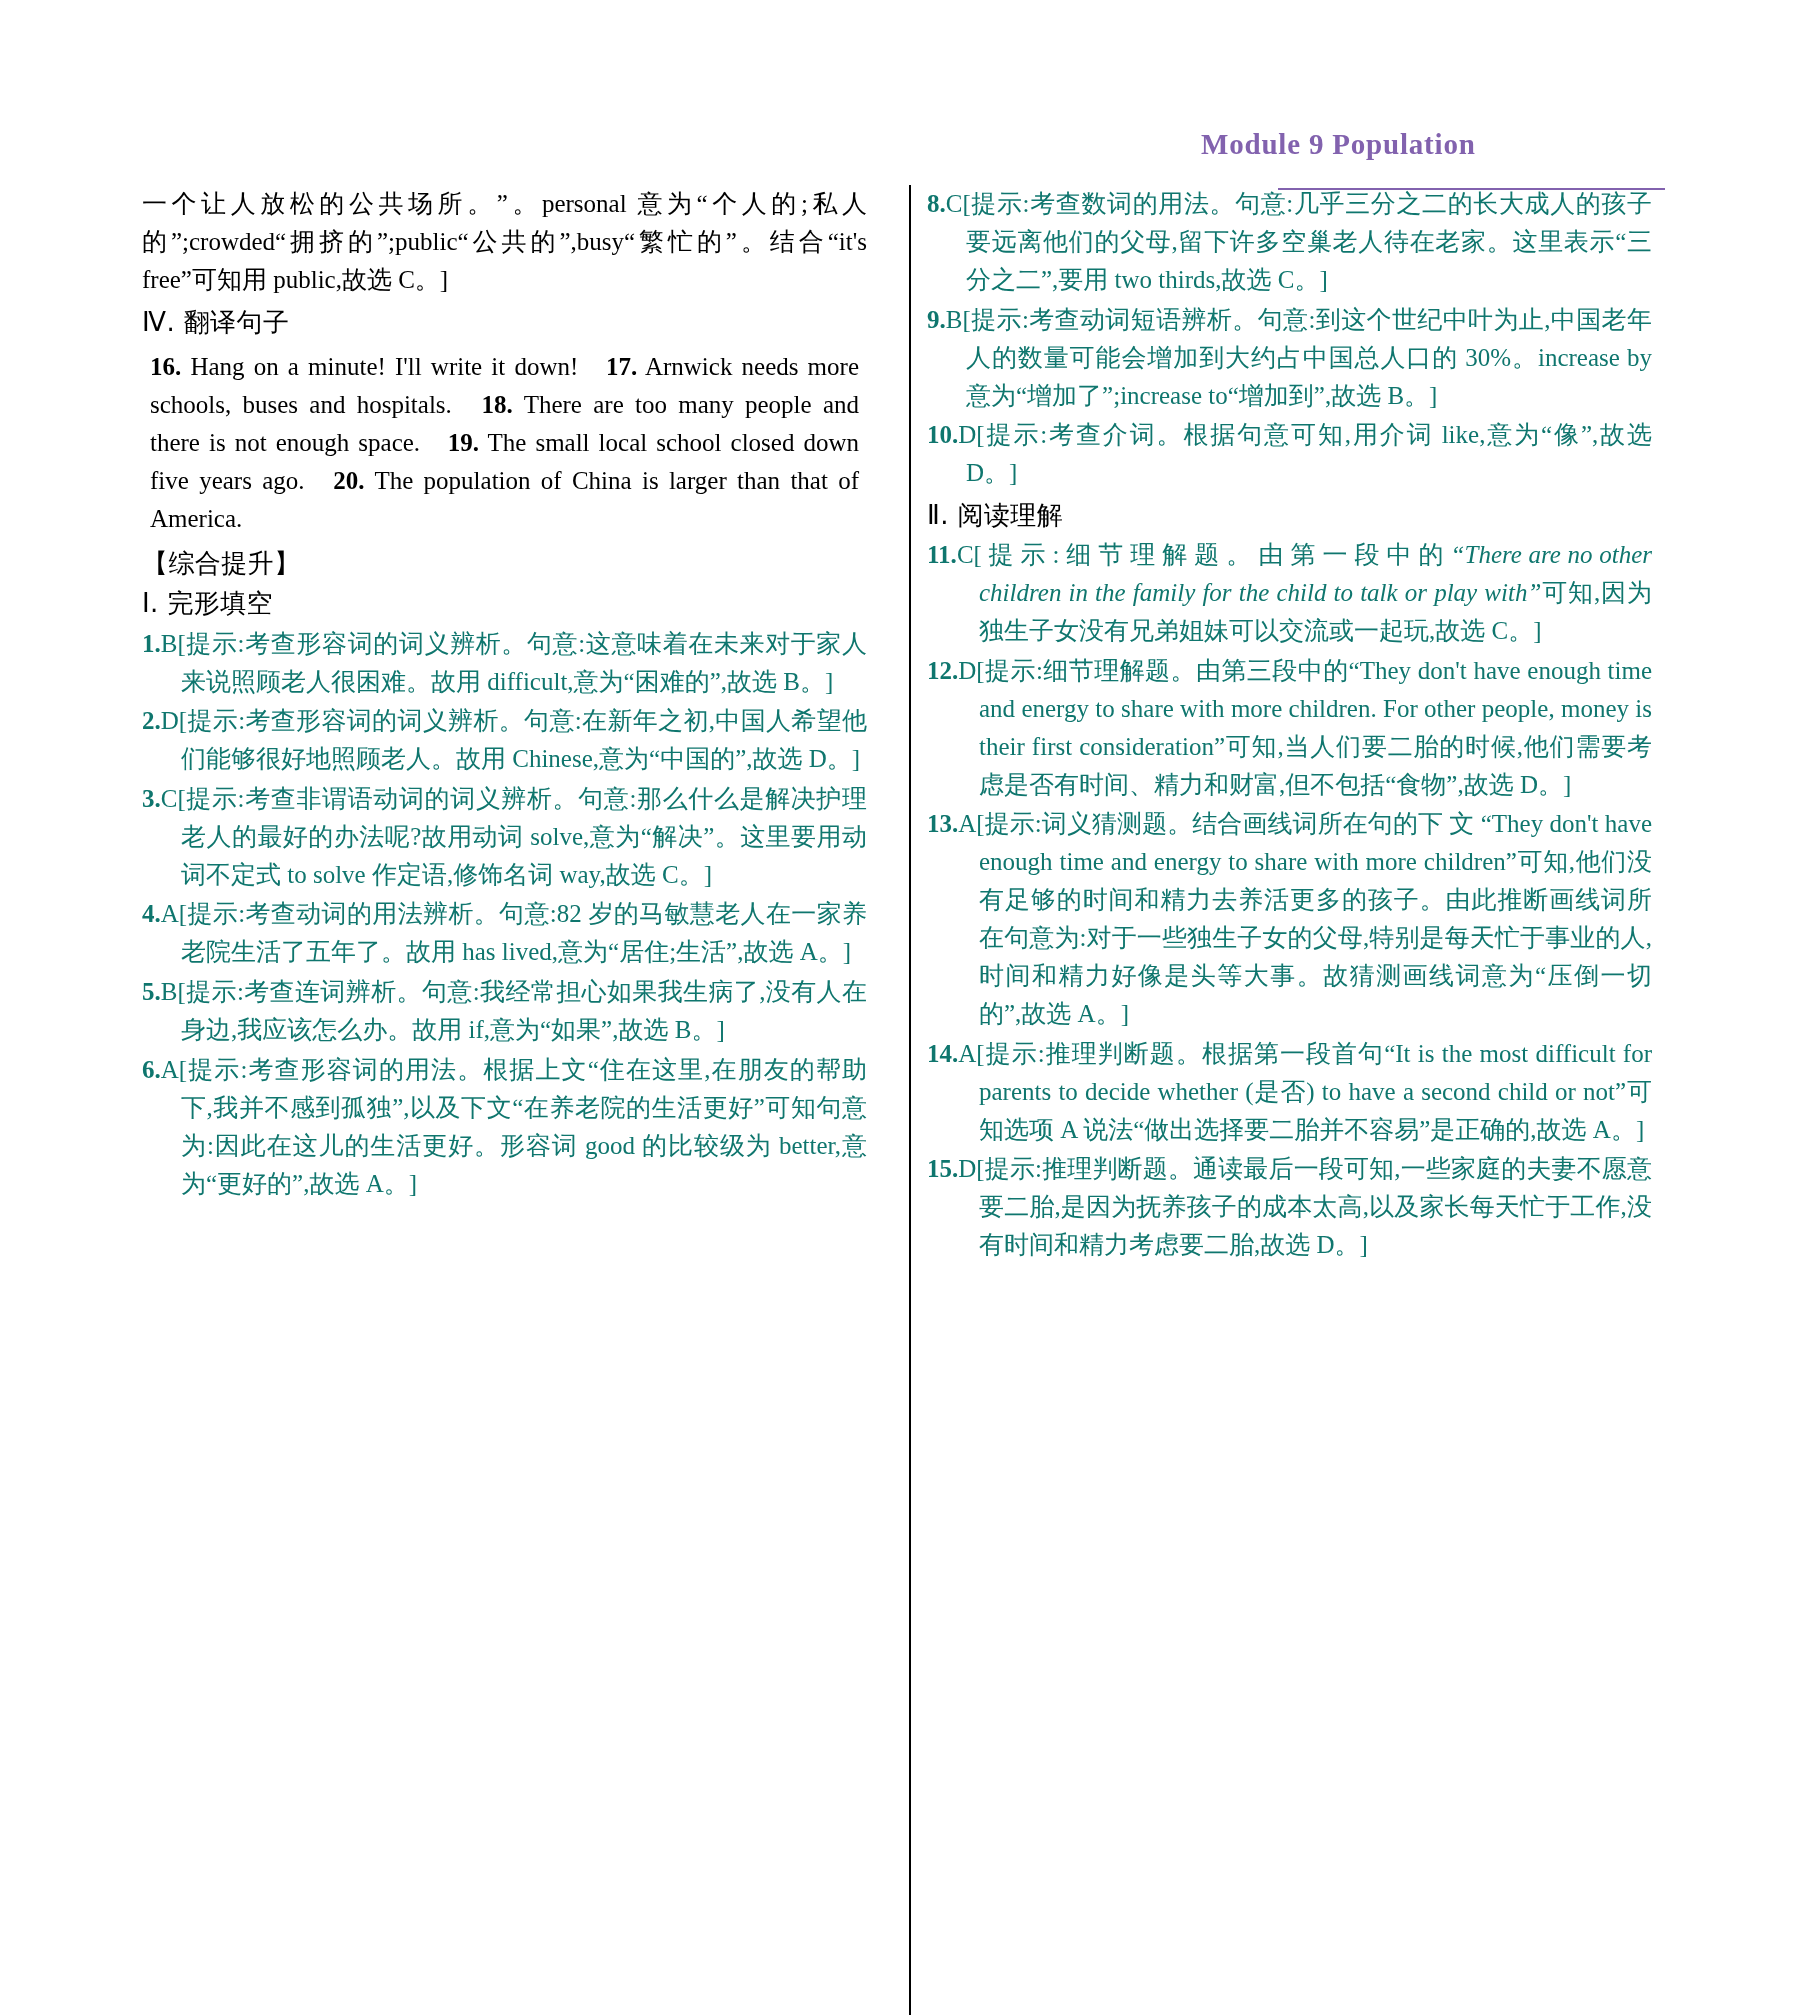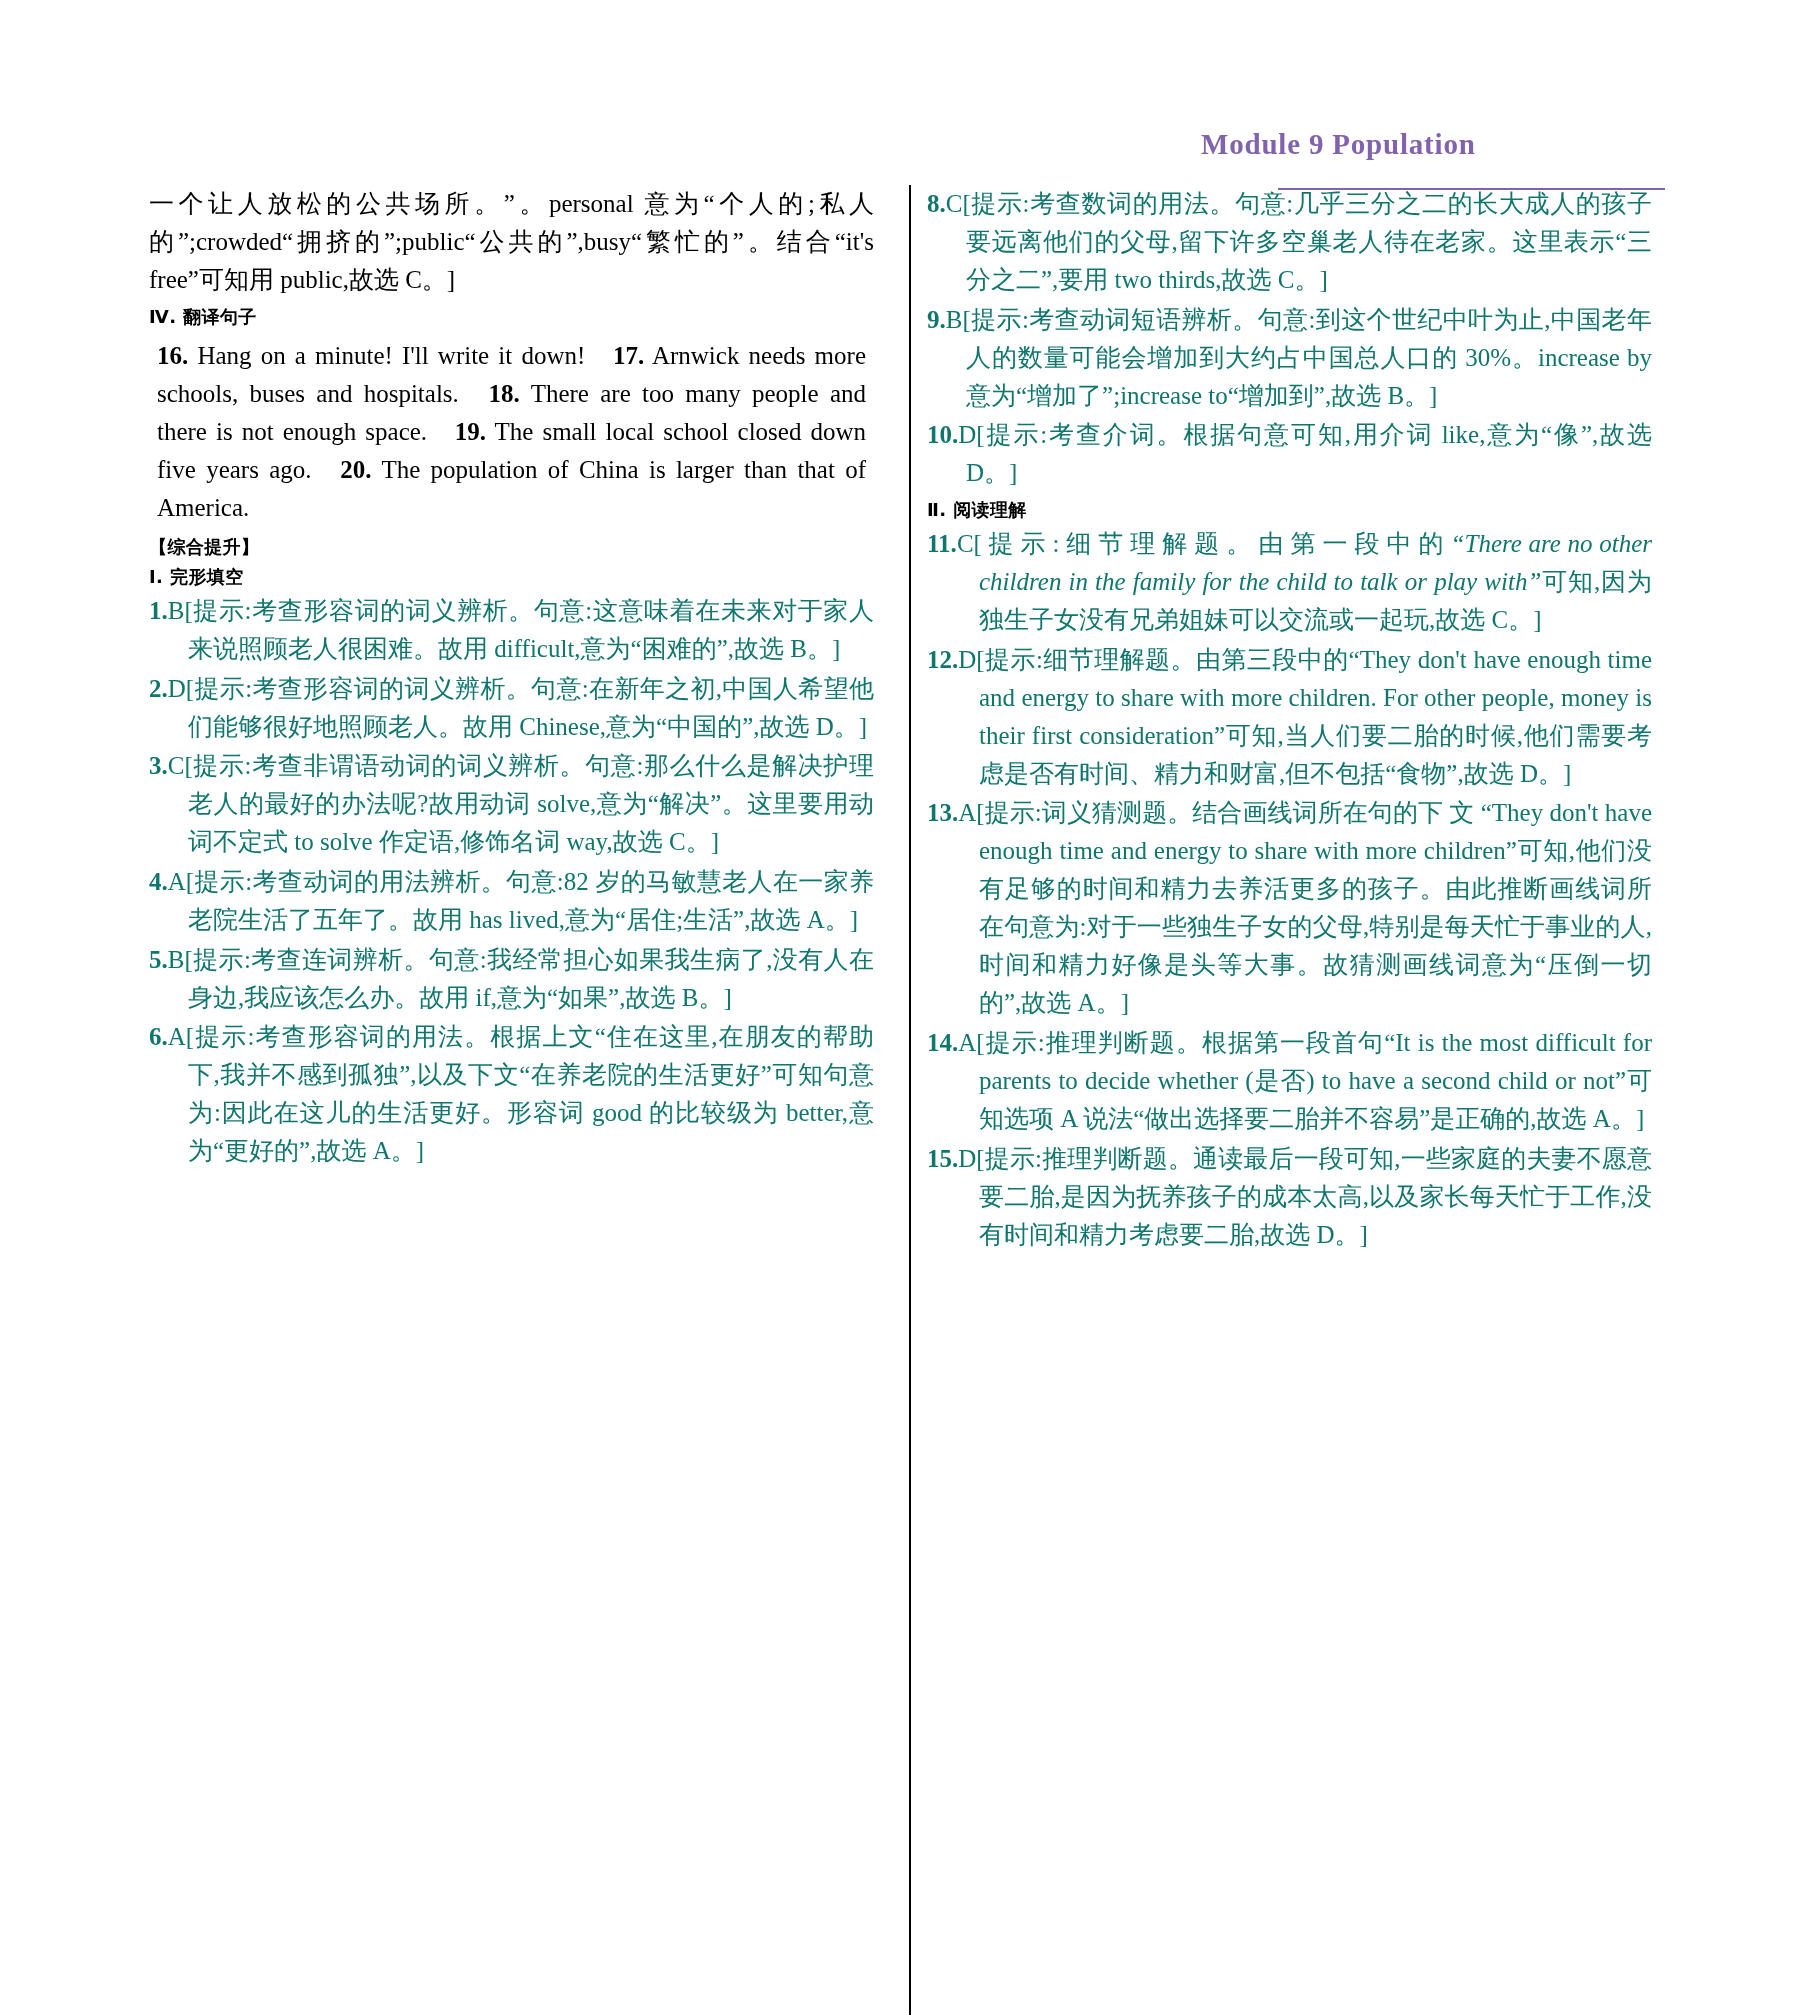--- a/index.html
+++ b/index.html
@@ -47,21 +47,21 @@
     left: 0;
     top: 185px;
     width: 1818px;
     height: 2015px;
   }
   .col {
     position: absolute;
     top: 0;
     width: 725px;
   }
-  .col-left  { left: 149px; }
+  .col-left  { left: 142px; }
   .col-right { left: 927px; }
 
   .col-divider {
     position: absolute;
     left: 909px;
     top: 185px;
     width: 2px;
     height: 1854px;
     background: #000000;
   }
@@ -94,22 +94,22 @@
   .item.wide { padding-left: 52px; text-indent: -52px; }
 
   .num {
     font-weight: bold;
     font-size: 25px;
   }
 
   
   .sec-head {
     font-family: "DejaVu Sans", "Liberation Sans", sans-serif;
-    font-weight: bold;
-    font-size: 18px;
+    font-weight: normal;
+    font-size: 26px;
     line-height: 1.35;
     color: #000000;
     margin: 5.6px 0 3.2px 0;
     letter-spacing: 0.4px;
   }
 
   
   .trans {
     font-size: 25px;
     line-height: 1.52;

